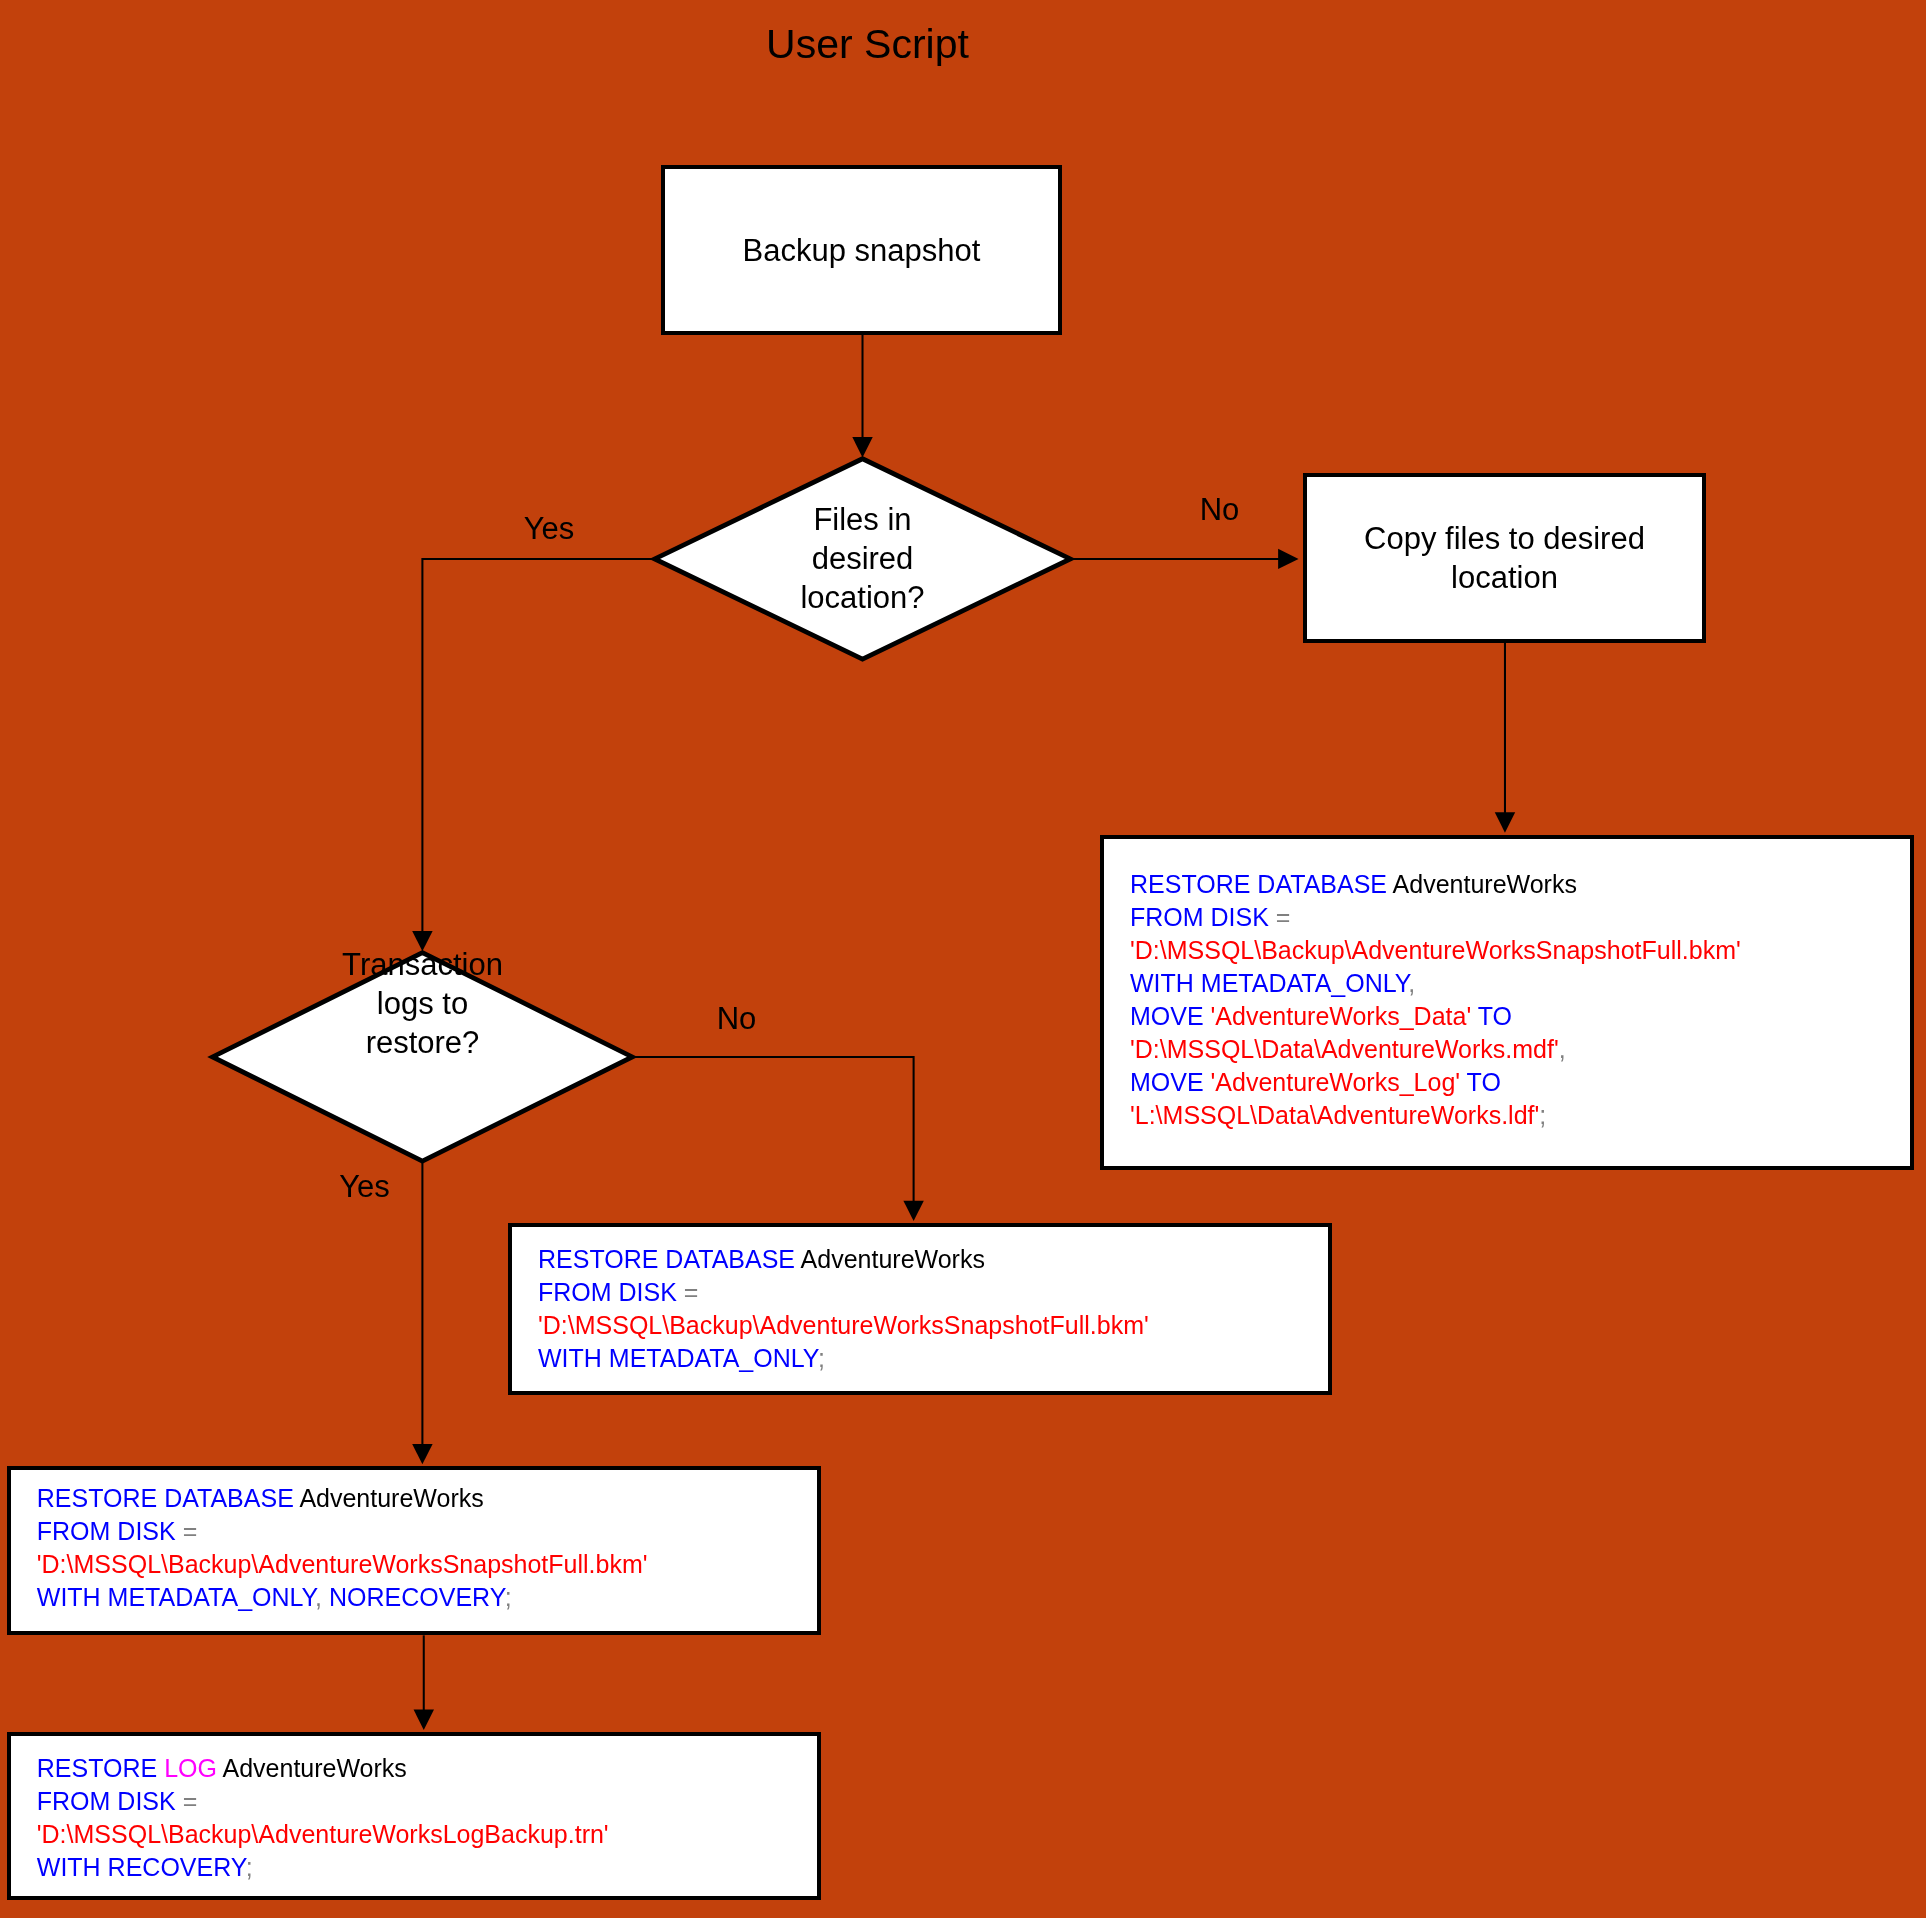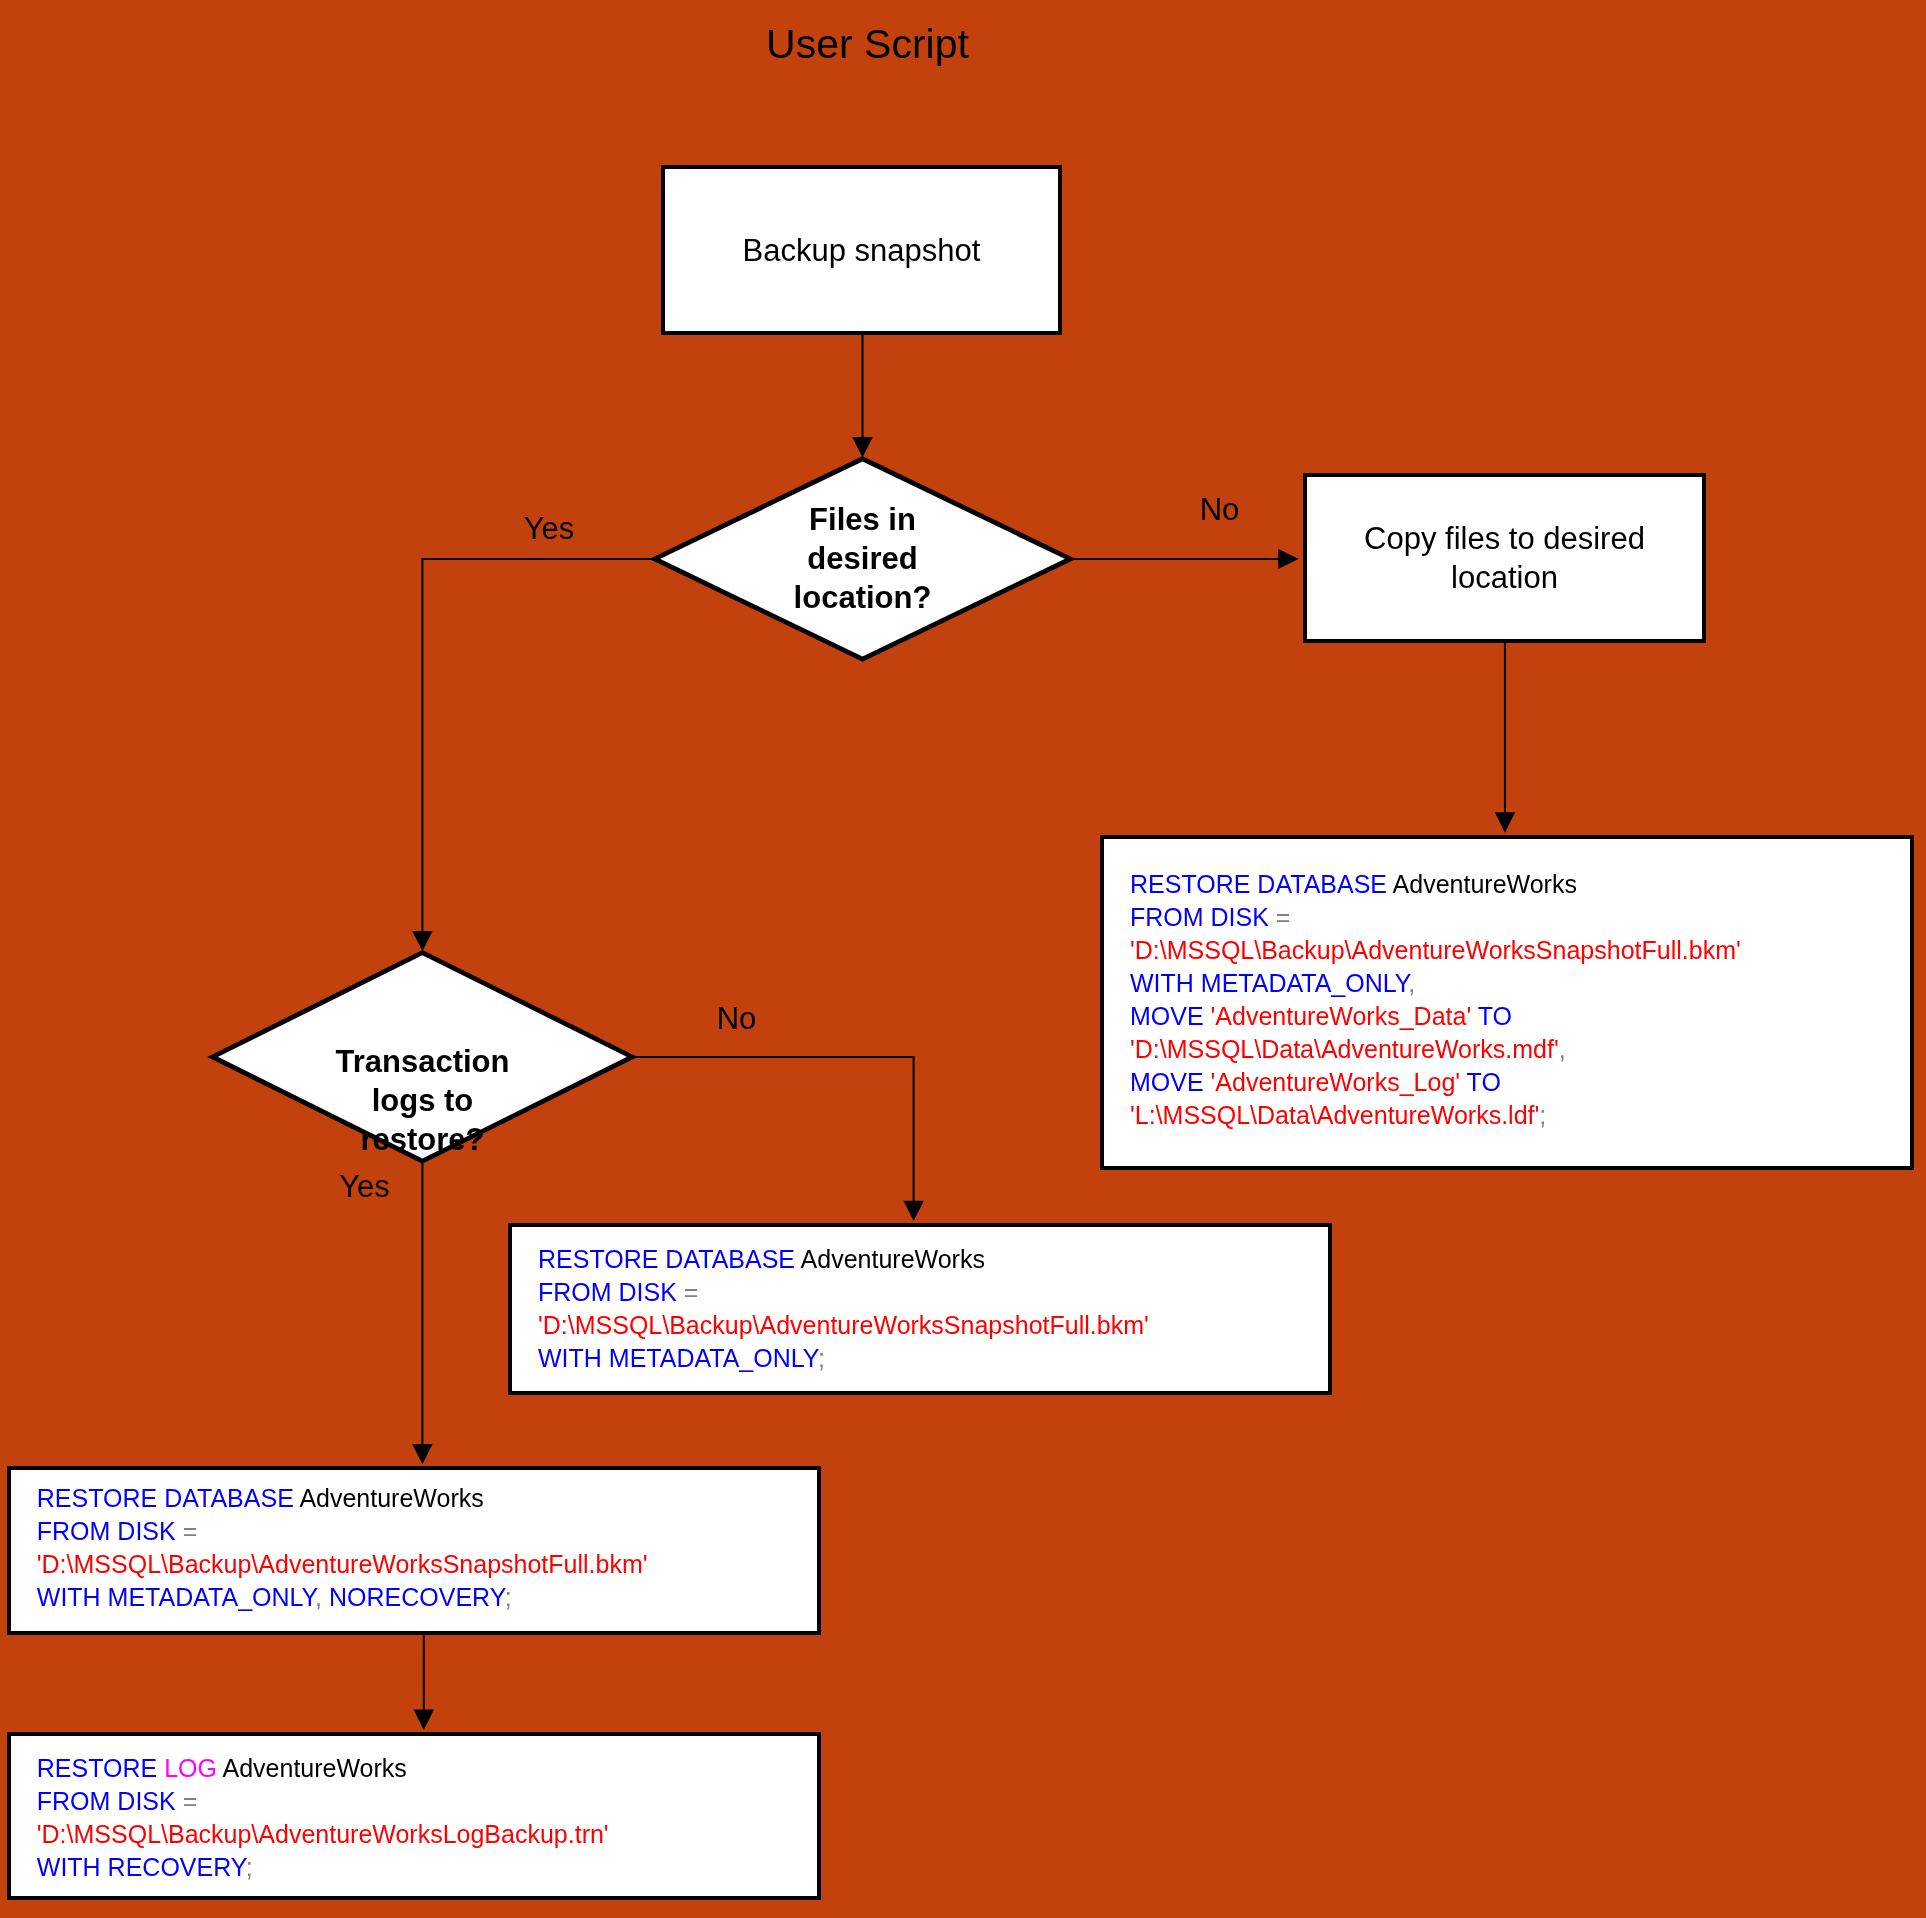--- a/index.html
+++ b/index.html
@@ -14,39 +14,39 @@
   .connectors{position:absolute;left:0;top:0;}
   .node-box{
     position:absolute;background:#ffffff;border:4.8px solid #000;
     box-sizing:border-box;display:flex;align-items:center;justify-content:center;
   }
   .node-label{
     font-size:31px;line-height:39px;text-align:center;white-space:pre-line;color:#000;
   }
   .diamond-label{
     position:absolute;display:flex;align-items:center;justify-content:center;
-    font-size:31px;line-height:39px;text-align:center;white-space:pre-line;color:#000;font-weight:bold;
+    font-size:31px;line-height:39px;text-align:center;white-space:pre-line;color:#000;
   }
   .edge-label{
     position:absolute;font-size:31px;line-height:38px;text-align:center;color:#000;
   }
   .code-box{
     position:absolute;background:#ffffff;border:4.8px solid #000;box-sizing:border-box;
     font-family:Liberation Sans, sans-serif;font-size:25px;line-height:33px;
     white-space:pre;overflow:hidden;
   }
   .code-line{white-space:pre;}
   .cb-restore-move{left:1100px;top:835px;width:814px;height:335px;padding:29px 13.6px 0 26px;}
   .cb-restore-metadata{left:508px;top:1223px;width:824px;height:172px;padding:16.4px 13.6px 0 26px;}
   .cb-restore-norecovery{left:6.8px;top:1466px;width:814px;height:169px;padding:12.3px 13.6px 0 26px;}
   .cb-restore-log{left:6.8px;top:1732px;width:814px;height:168px;padding:15.7px 13.6px 0 26px;}
   .box-mount{left:661px;top:165px;width:401px;height:170px;}
   .box-copy{left:1303px;top:473px;width:403px;height:170px;}
   .dlabel-files{left:726px;top:497px;width:273px;height:123px;}
-  .dlabel-logs{left:286px;top:1039px;width:273px;height:123px;}
+  .dlabel-logs{left:286px;top:942px;width:273px;height:123px;}
   .el-files-yes{left:508px;top:510px;width:82px;}
   .el-files-no{left:1175px;top:491px;width:89px;}
   .el-logs-no{left:692px;top:1000px;width:89px;}
   .el-logs-yes{left:320px;top:1168px;width:89px;}
 </style>
 </head>
 <body>
 
 <div class="canvas">
 

